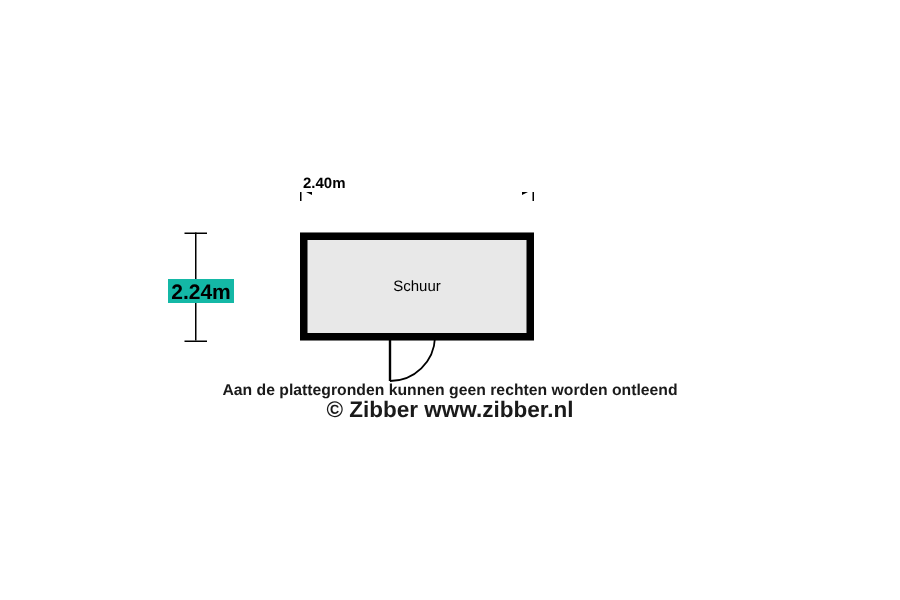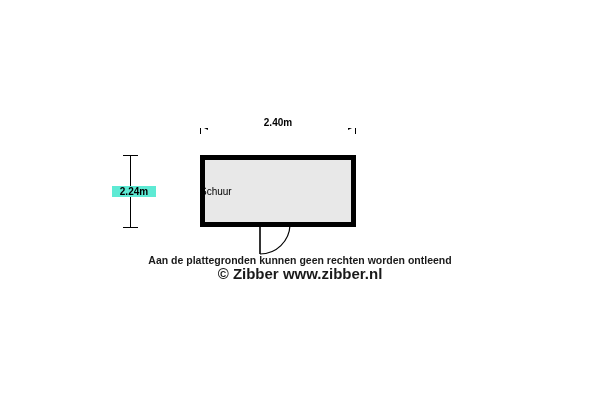--- a/index.html
+++ b/index.html
@@ -29,20 +29,21 @@
     height: 72px;
     background: #e8e8e8;
     border: 5px solid #000000;
     box-sizing: border-box;
   }
   .room-label {
     position: absolute;
     left: 200px;
     top: 186px;
     width: 156px;
+    text-align: center;
     font-size: 10px;
     color: #000000;
     line-height: 12px;
   }
 
   
   .door {
     position: absolute;
     left: 258px;
     top: 224px;
@@ -86,21 +87,21 @@
     top: 122px;
     border-top: 4px solid transparent;
     border-bottom: 4px solid transparent;
     border-left: 8px solid #000000;
   }
   .dim-h-label {
     position: absolute;
     left: 200px;
     top: 117px;
     width: 156px;
-    text-align: center;
+    text-align: left;
     font-size: 10px;
     font-weight: bold;
     color: #000000;
     background: #ffffff;
     padding: 0 2px;
     box-sizing: border-box;
   }
 
   
   .dim-v-line {
@@ -120,24 +121,24 @@
     background: #000000;
   }
   .dim-v-tick-top { top: 155px; }
   .dim-v-tick-bottom { top: 227px; }
   .dim-v-label {
     position: absolute;
     left: 112px;
     top: 186px;
     width: 44px;
     text-align: center;
-    font-size: 10px;
+    font-size: 14px;
     font-weight: bold;
     color: #000000;
-    background: #5eead4;
+    background: #14b8a6;
   }
 
   
   .footer {
     position: absolute;
     left: 0;
     top: 253px;
     width: 600px;
     text-align: center;
   }

